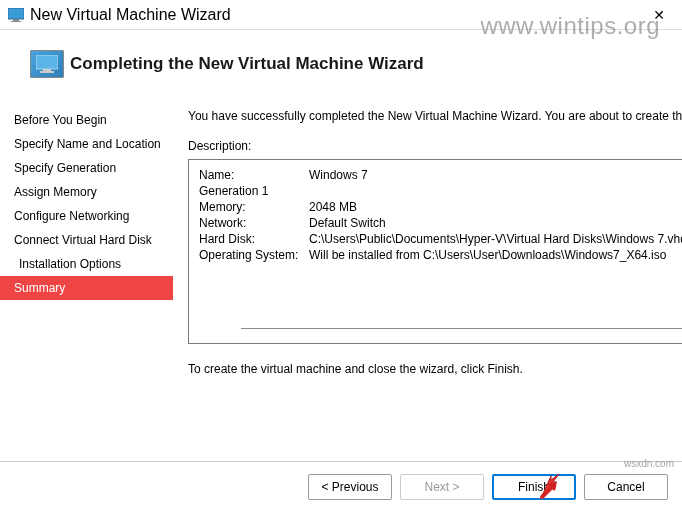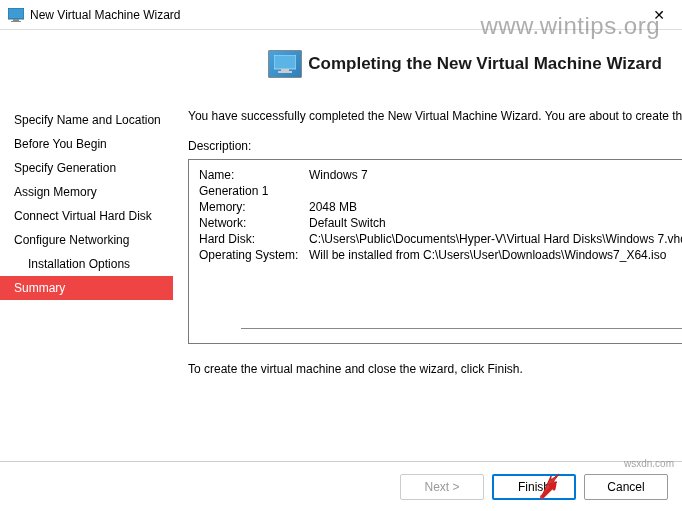--- a/index.html
+++ b/index.html
@@ -1,27 +1,27 @@
 <!DOCTYPE html>
 <html><head>
   <meta charset="utf-8">
   <style>
     * { box-sizing: border-box; margin: 0; padding: 0; }
     body { font-family: 'Segoe UI', Tahoma, sans-serif; font-size: 12px; background: #fff; width: 682px; height: 511px; overflow: hidden; position: relative; }
     .titlebar { height: 30px; display: flex; align-items: center; padding: 0 8px; border-bottom: 1px solid #ddd; }
     .titlebar-icon { width: 16px; height: 16px; margin-right: 6px; display: inline-flex; align-items: center; justify-content: center; }
-    .titlebar-text { font-size: 12px; color: #000; flex: 1; }
+    .titlebar-text { font-size: 16px; color: #000; flex: 1; }
     .close-button { width: 30px; height: 30px; display: flex; align-items: center; justify-content: center; cursor: pointer; font-size: 14px; }
-    .header-section { padding: 20px 20px 30px 30px; display: flex; align-items: center; gap: 6px; justify-content: flex-end; }
+    .header-section { padding: 20px 20px 30px 30px; display: flex; align-items: center; gap: 6px; }
     .header-icon { width: 34px; height: 28px; display: inline-flex; align-items: center; justify-content: center; border: 1px solid #888; background: linear-gradient(135deg, #4aa3df 0%, #2e7fb8 100%); border-radius: 1px; }
     .header-title { font-size: 17px; font-weight: 600; color: #1a1a1a; }
     .main-area { display: flex; height: 360px; }
     .sidebar { width: 173px; padding-top: 0; }
     .sidebar-item { padding: 5px 14px; font-size: 12px; color: #000; cursor: pointer; white-space: nowrap; }
-    .sidebar-item.sub { padding-left: 28px; }
+    .sidebar-item.sub { padding-left: 19px; }
     .sidebar-item.active { background: #ef4444; color: #fff; }
     .content { flex: 1; padding: 0 15px 0 15px; }
     .intro-text { margin-bottom: 14px; line-height: 1.4; }
     .desc-label { margin-bottom: 6px; }
     .desc-box { border: 1px solid #7a7a7a; height: 185px; padding: 8px 10px; font-size: 12px; position: relative; overflow: hidden; }
     .desc-row { display: flex; margin-bottom: 2px; }
     .desc-key { width: 110px; flex-shrink: 0; }
     .desc-val { white-space: nowrap; }
     .desc-hr { position: absolute; bottom: 14px; left: 52px; right: 10px; border: none; border-top: 1px solid #888; }
     .finish-text { margin-top: 18px; }
@@ -54,26 +54,26 @@
         <rect x="0" y="0" width="22" height="14" fill="#5ab4e6" stroke="#fff" stroke-width="0.5"></rect>
         <rect x="7" y="14" width="8" height="2" fill="#ccc"></rect>
         <rect x="4" y="16" width="14" height="2" fill="#ccc"></rect>
       </svg>
   </span>
   <div class="header-title">Completing the New Virtual Machine Wizard</div>
 </div>
 
 <div class="main-area">
   <div class="sidebar">
+    <div class="sidebar-item">Before You Begin</div>
     <div class="sidebar-item">Specify Name and Location</div>
-    <div class="sidebar-item">Before You Begin</div>
     <div class="sidebar-item">Specify Generation</div>
     <div class="sidebar-item">Assign Memory</div>
+    <div class="sidebar-item">Configure Networking</div>
     <div class="sidebar-item">Connect Virtual Hard Disk</div>
-    <div class="sidebar-item">Configure Networking</div>
     <div class="sidebar-item sub">Installation Options</div>
     <div class="sidebar-item active">Summary</div>
   </div>
 
   <div class="content">
     <div class="intro-text">You have successfully completed the New Virtual Machine Wizard. You are about to create the following virtual machine.</div>
     <div class="desc-label">Description:</div>
     <div class="desc-box">
       <div class="desc-row">
         <div class="desc-key">Name:</div>
@@ -98,20 +98,21 @@
         <div class="desc-key">Operating System:</div>
         <div class="desc-val">Will be installed from C:\Users\User\Downloads\Windows7_X64.iso</div>
       </div>
       <hr class="desc-hr">
     </div>
     <div class="finish-text">To create the virtual machine and close the wizard, click Finish.</div>
   </div>
 </div>
 
 <div class="button-bar">
+  <button class="btn">&lt; Previous</button>
   <button class="btn" disabled="">Next &gt;</button>
   <button class="btn primary">Finish</button>
   <button class="btn">Cancel</button>
 </div>
 
 <div class="watermark1">www.wintips.org</div>
 <div class="watermark2">wsxdn.com</div>
 
 <div class="cursor-arrow">
   <svg width="28" height="28" viewBox="0 0 28 28">

